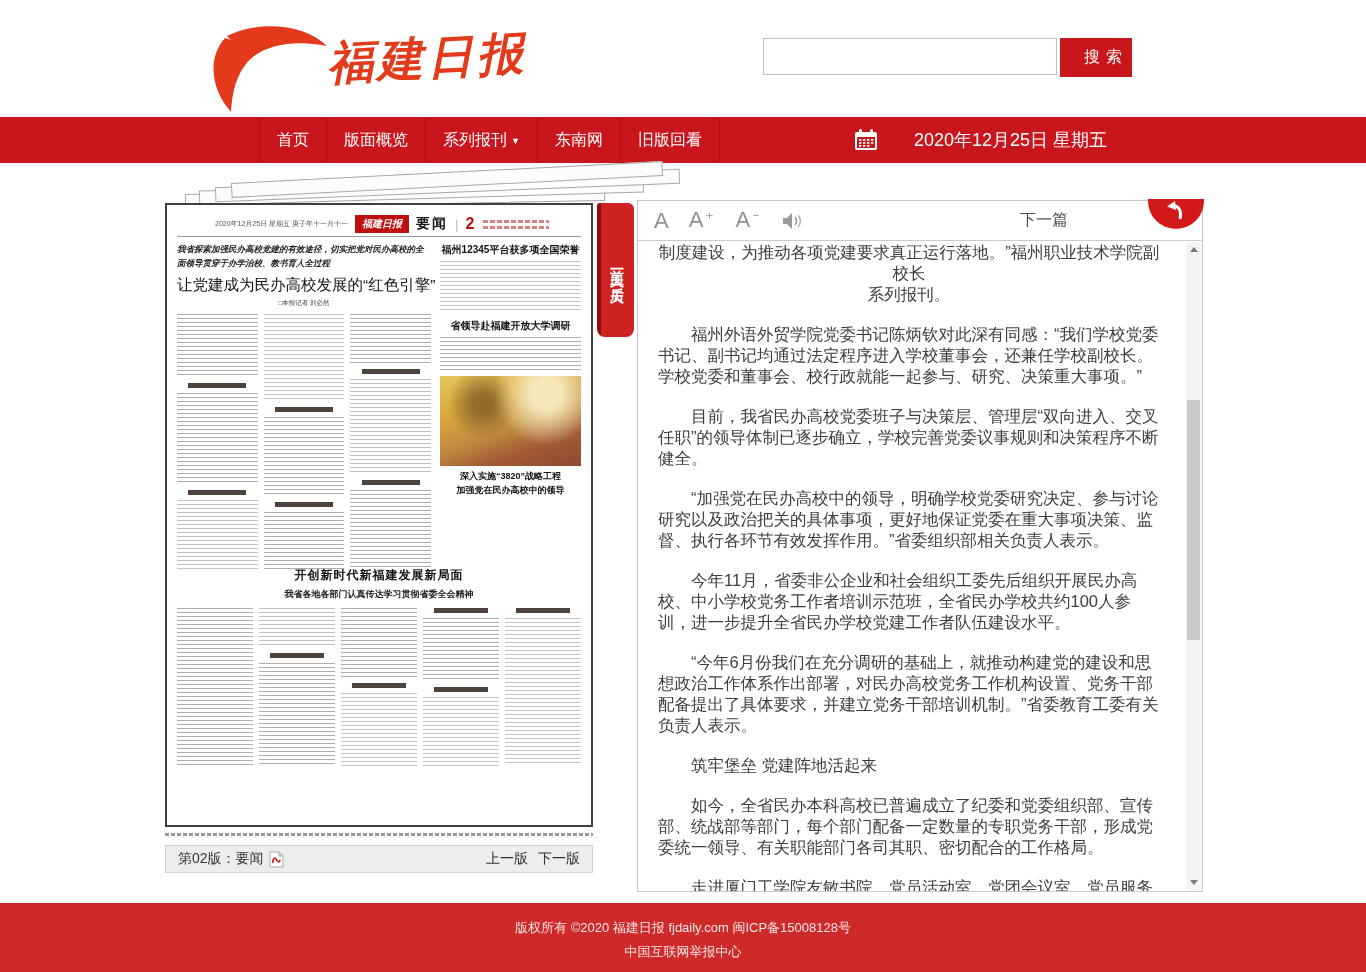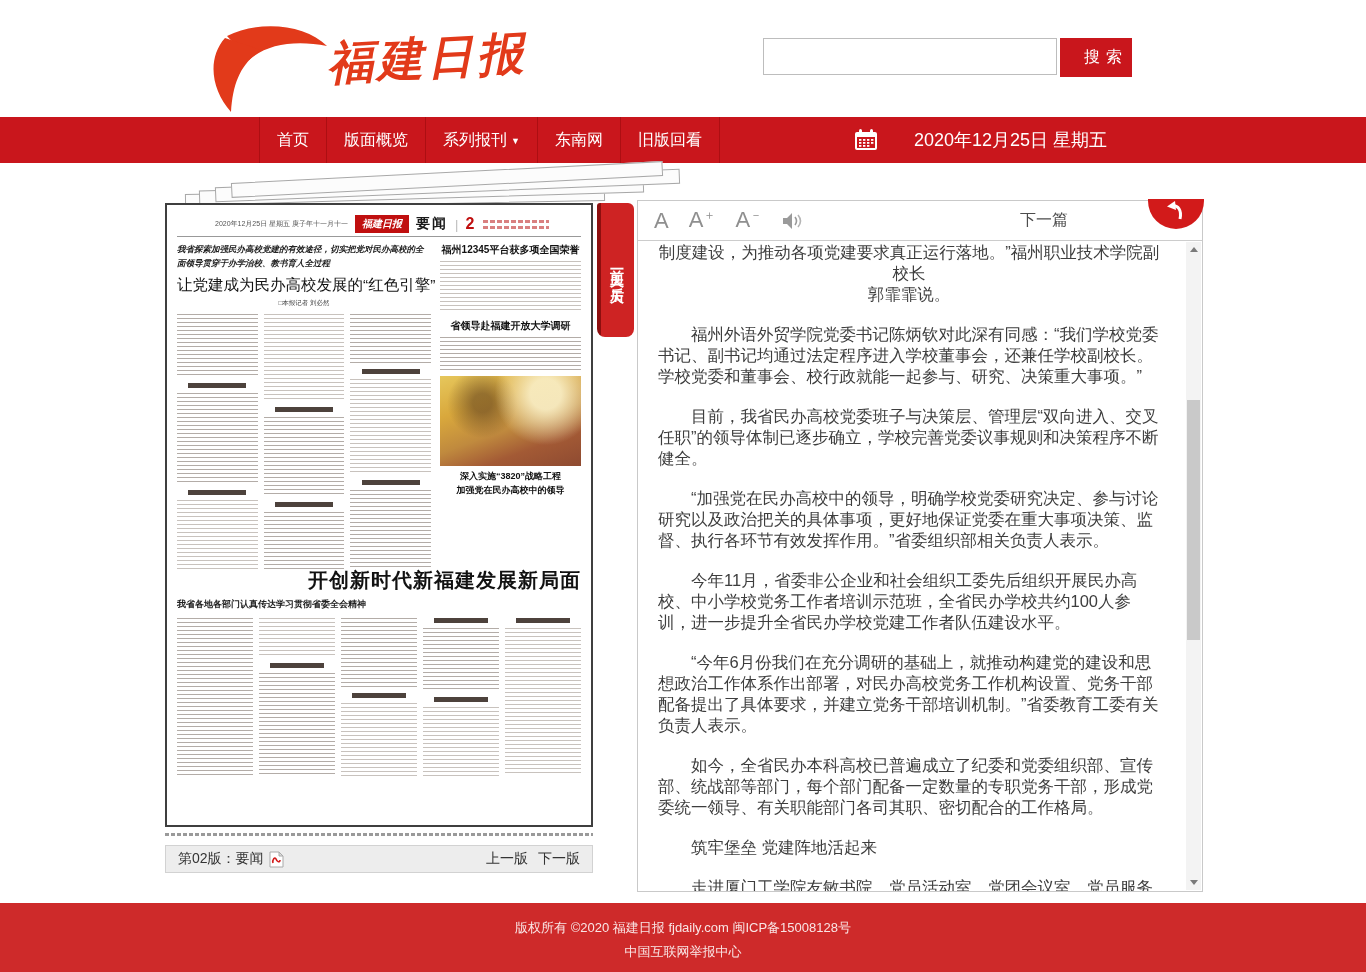--- a/index.html
+++ b/index.html
@@ -66,22 +66,22 @@
   .photo { width:141px; height:90px; margin:5px 0 4px;
            background:
              radial-gradient(circle at 75% 20%, rgba(250,240,200,.9) 0 12%, transparent 40%),
              radial-gradient(circle at 30% 30%, rgba(90,60,30,.55) 0 8%, transparent 30%),
              linear-gradient(160deg,#e6c75c 0%,#d9a83c 30%,#c08a3e 55%,#a35a35 75%,#8e4a31 100%); }
   .cap { font-size:9px; font-weight:bold; color:#111; text-align:center; line-height:1.5; white-space:nowrap; }
 
   .banner-row { display:flex; align-items:center; gap:6px; margin-top:8px; }
   .banner-row .line { flex:1; height:1px; background:#c9a0a0; }
   .banner { background:#c00f0f; color:#fff; font-size:10.5px; font-weight:bold; padding:3px 14px; letter-spacing:1px; white-space:nowrap; }
-  .h-b1 { font-size:20px; font-weight:bold; color:#111; text-align:right; margin-top:6px; letter-spacing:1px; white-space:nowrap; }
-  .sub-b1 { font-size:9px; font-weight:bold; color:#222; text-align:left; margin-top:4px;
+  .h-b1 { font-size:12px; font-weight:bold; color:#111; text-align:center; margin-top:6px; letter-spacing:1px; white-space:nowrap; }
+  .sub-b1 { font-size:9px; font-weight:bold; color:#222; text-align:center; margin-top:4px;
             font-family:"Liberation Serif","DejaVu Serif",serif; white-space:nowrap; }
   .cols5 { display:flex; gap:6px; margin-top:7px; height:168px; }
   .cols5 > div { flex:1; }
   .paper-caption { position:absolute; left:2px; top:670px; width:428px; height:3px;
                    background:repeating-linear-gradient(to right,#9a9a9a 0 4px,transparent 4px 6px); z-index:2; }
 
   
   .ribbon { position:absolute; left:434px; top:40px; width:37px; height:134px; z-index:3;
             background:linear-gradient(to right,#8d0f0f 0,#8d0f0f 4px,#ce2323 4px);
             border-radius:3px 6px 8px 8px; display:flex; flex-direction:column; align-items:center;
@@ -299,28 +299,28 @@
       <span class="tb-font"><span>A</span><sup>－</sup></span>
       <svg width="22" height="18" viewBox="0 0 22 18" style="cursor:pointer">
         <polygon points="1,6 5,6 10,1 10,17 5,12 1,12" fill="#9a9a9a"></polygon>
         <path d="M13,5 q3,4 0,8" stroke="#9a9a9a" stroke-width="1.6" fill="none"></path>
         <path d="M16,3 q5,6 0,12" stroke="#b5b5b5" stroke-width="1.6" fill="none"></path>
       </svg>
       <span class="tb-next">下一篇</span>
     </div>
 
     <div class="scroll-area">
-      <p class="clipped"><span>制度建设，为推动各项党建要求真正运行落地。”福州职业技术学院副校长</span><br><span>郭霏霏说。</span></p>
+      <p class="clipped"><span>制度建设，为推动各项党建要求真正运行落地。”福州职业技术学院副校长</span><br><span>系列报刊。</span></p>
       <p>福州外语外贸学院党委书记陈炳钦对此深有同感：“我们学校党委书记、副书记均通过法定程序进入学校董事会，还兼任学校副校长。学校党委和董事会、校行政就能一起参与、研究、决策重大事项。”</p>
       <p>目前，我省民办高校党委班子与决策层、管理层“双向进入、交叉任职”的领导体制已逐步确立，学校完善党委议事规则和决策程序不断健全。</p>
       <p>“加强党在民办高校中的领导，明确学校党委研究决定、参与讨论研究以及政治把关的具体事项，更好地保证党委在重大事项决策、监督、执行各环节有效发挥作用。”省委组织部相关负责人表示。</p>
       <p>今年11月，省委非公企业和社会组织工委先后组织开展民办高校、中小学校党务工作者培训示范班，全省民办学校共约100人参训，进一步提升全省民办学校党建工作者队伍建设水平。</p>
       <p>“今年6月份我们在充分调研的基础上，就推动构建党的建设和思想政治工作体系作出部署，对民办高校党务工作机构设置、党务干部配备提出了具体要求，并建立党务干部培训机制。”省委教育工委有关负责人表示。</p>
+      <p>筑牢堡垒 党建阵地活起来</p>
       <p>如今，全省民办本科高校已普遍成立了纪委和党委组织部、宣传部、统战部等部门，每个部门配备一定数量的专职党务干部，形成党委统一领导、有关职能部门各司其职、密切配合的工作格局。</p>
-      <p>筑牢堡垒 党建阵地活起来</p>
       <p>走进厦门工学院友敏书院，党员活动室、党团会议室、党员服务基地、先锋学习角等功能区分布合理有序。</p>
     </div>
 
     <div class="sb">
       <div class="sb-arrow up">
             <div class="tri-up"></div>
           </div>
       <div class="sb-thumb"></div>
       <div class="sb-arrow down">
             <div class="tri-down"></div>

